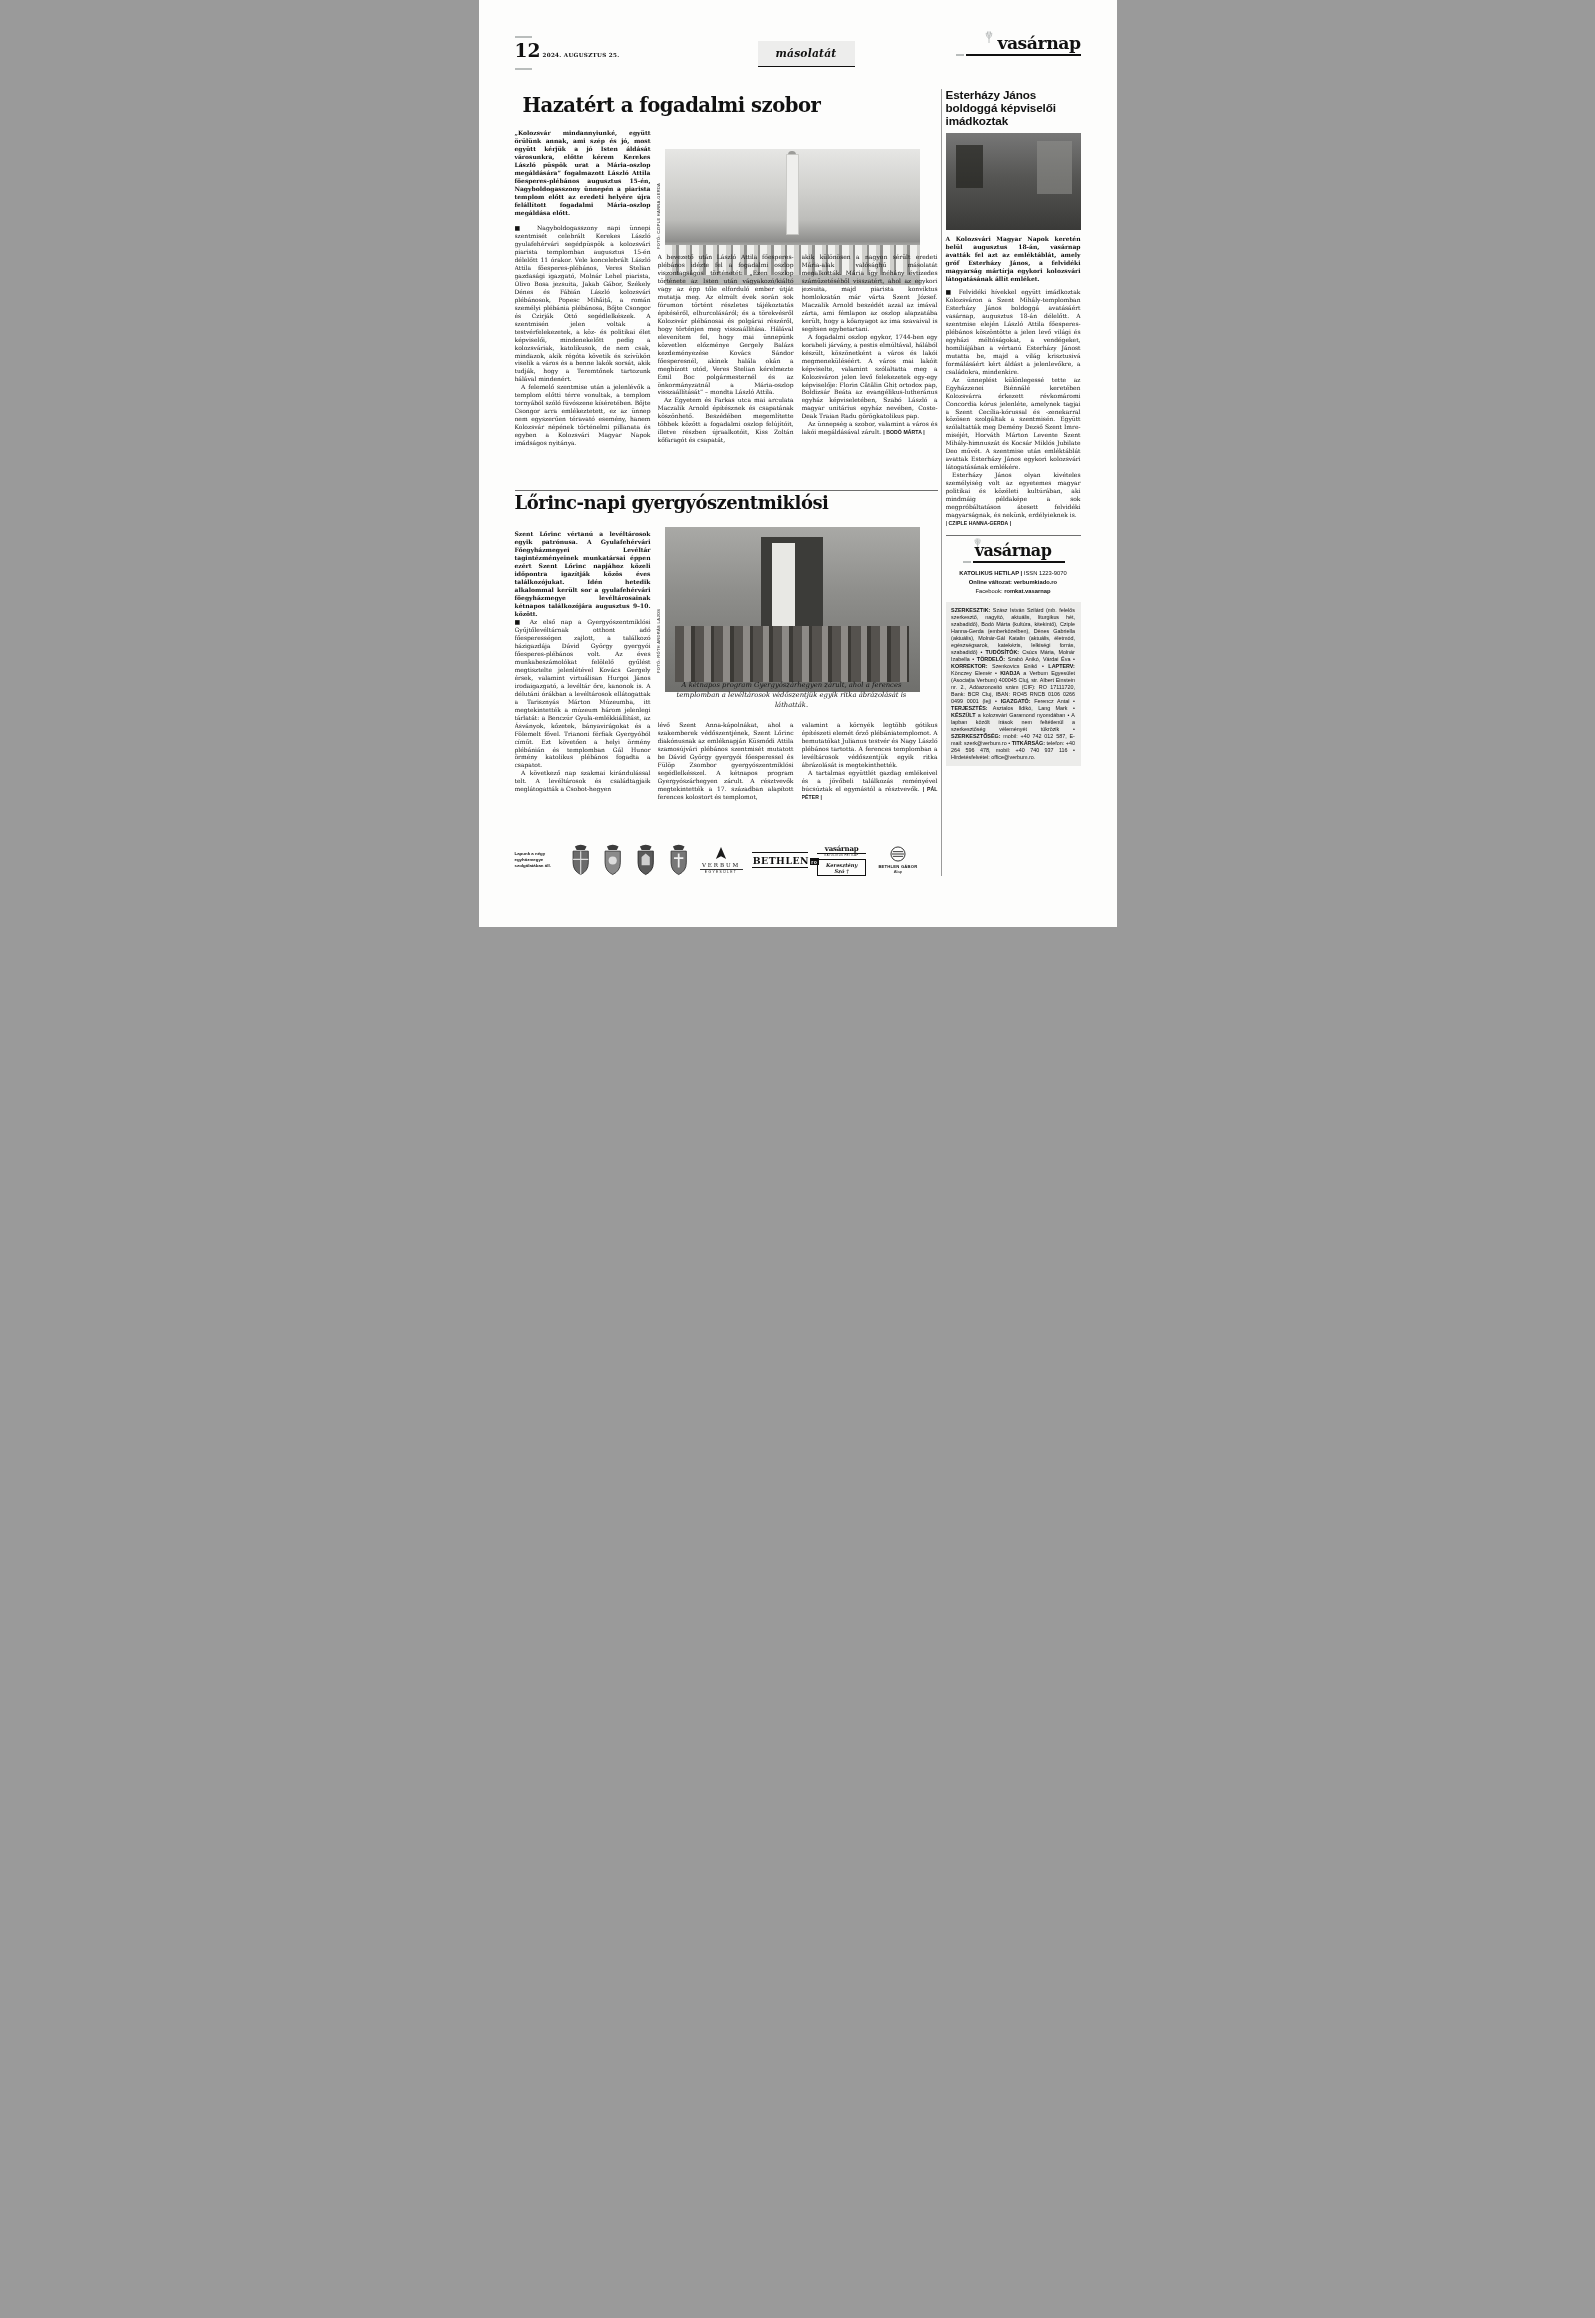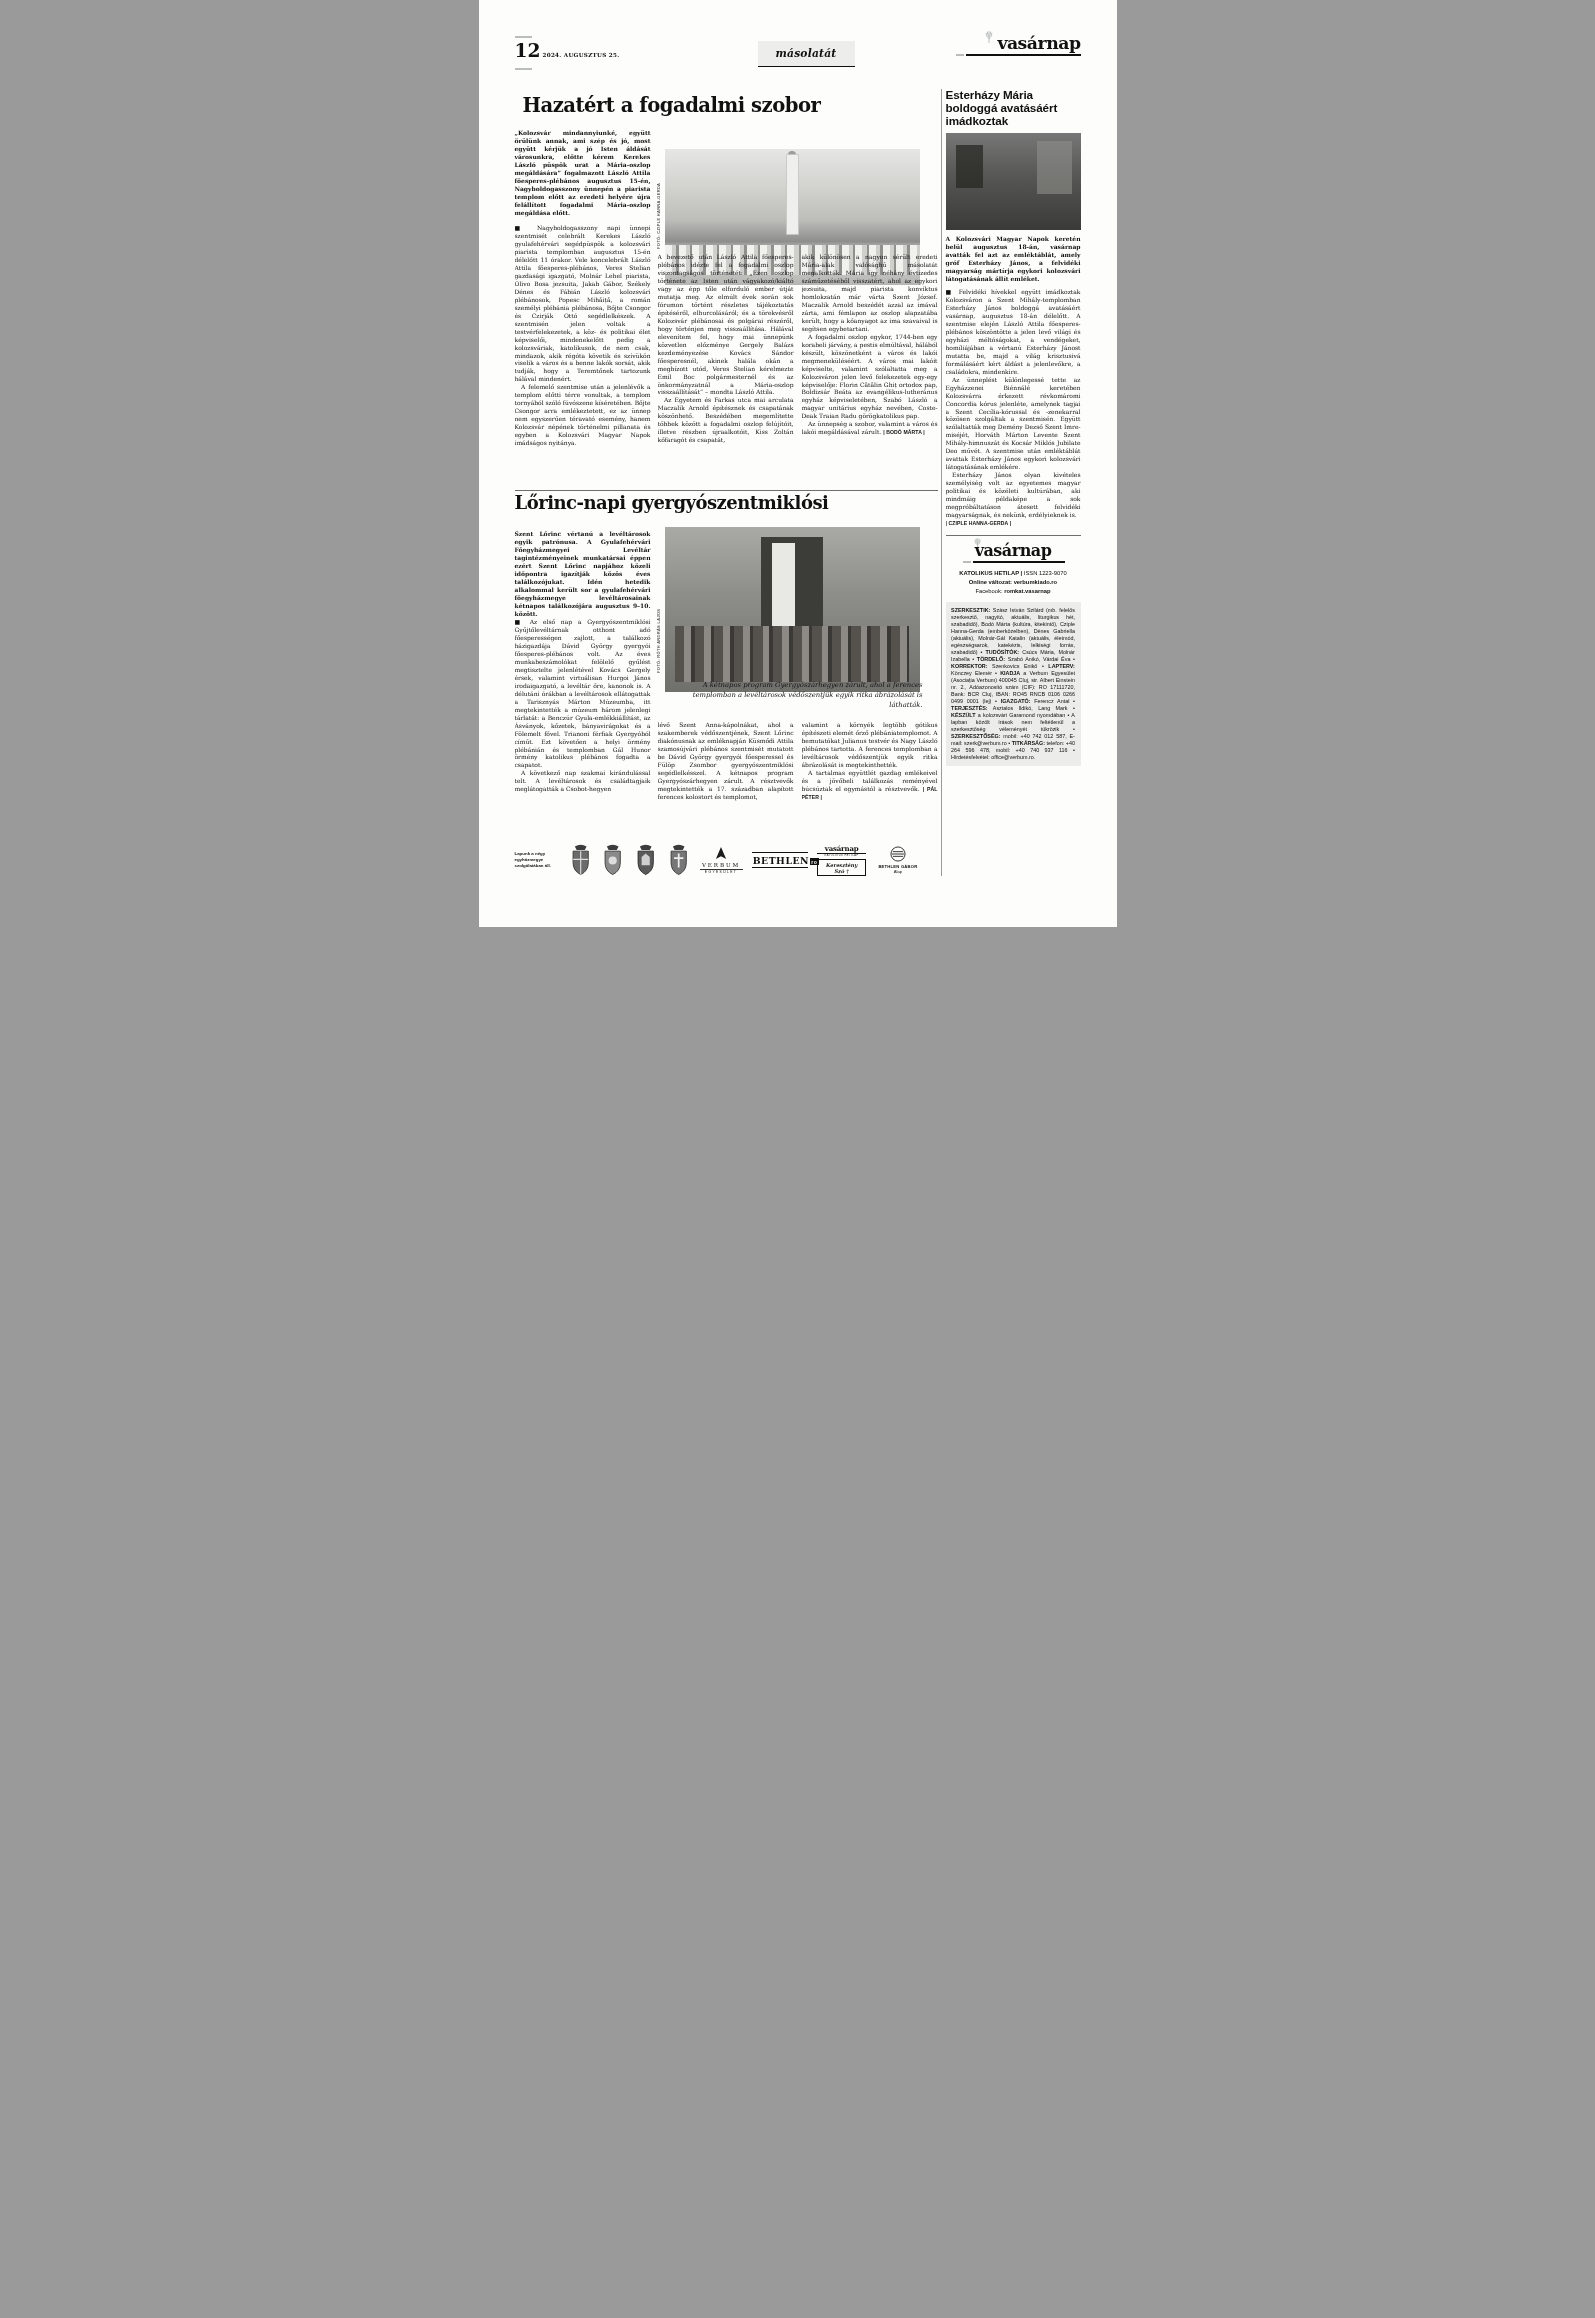--- a/index.html
+++ b/index.html
@@ -134,37 +134,37 @@
 
     <div class="abs lead" style="left:0;top:36px;width:136px;">Szent Lőrinc vértanú a levéltárosok egyik patrónusa. A Gyulafehérvári Főegyházmegyei Levéltár tagintézményeinek munkatársai éppen ezért Szent Lőrinc napjához közeli időpontra igazítják közös éves találkozójukat. Idén hetedik alkalommal került sor a gyulafehérvári főegyházmegye levéltárosainak kétnapos találkozójára augusztus 9–10. között.</div>
 
     <div class="abs photo photo2" style="left:150px;top:14px;width:255px;height:165px;">
       <div class="door"></div>
         <div class="door2"></div>
         <div class="group"></div>
     </div>
     <div class="abs vcredit" style="left:141px;top:17px;height:162px;">FOTÓ: RÓTH ANDRÁS LAJOS</div>
 
-    <div class="abs caption" style="left:176px;top:186px;width:232px;text-align:right;">A kétnapos program Gyergyószárhegyen zárult, ahol a ferences templomban a levéltárosok védőszentjük egyik ritka ábrázolását is láthatták.</div>
+    <div class="abs caption" style="left:161px;top:186px;width:232px;">A kétnapos program Gyergyószárhegyen zárult, ahol a ferences templomban a levéltárosok védőszentjük egyik ritka ábrázolását is láthatták.</div>
 
     <div class="abs bodycol" style="left:0;top:124px;width:136px;height:208px;">
       <p>■ Az első nap a Gyergyószentmiklósi Gyűjtőlevéltárnak otthont adó főesperességen zajlott, a találkozó házigazdája Dávid György gyergyói főesperes-plébános volt. Az éves munkabeszámolókat felölelő gyűlést megtisztelte jelenlétével Kovács Gergely érsek, valamint virtuálisan Hurgoi János irodaigazgató, a levéltár őre, kanonok is. A délutáni órákban a levéltárosok ellátogattak a Tarisznyás Márton Múzeumba, itt megtekintették a múzeum három jelenlegi tárlatát: a Benczúr Gyula-emlékkiállítást, az Ásványok, kőzetek, bányavirágokat és a Fölemelt fővel. Trianoni férfiak Gyergyóból címűt. Ezt követően a helyi örmény plébánián és templomban Gál Hunor örmény katolikus plébános fogadta a csapatot.</p>
       <p>A következő nap szakmai kirándulással telt. A levéltárosok és családtagjaik meglátogatták a Csobot-hegyen</p>
     </div>
     <div class="abs bodycol" style="left:143px;top:227px;width:136px;height:105px;">
       <p>lévő Szent Anna-kápolnákat, ahol a szakemberek védőszentjének, Szent Lőrinc diakónusnak az emléknapján Küsmődi Attila szamosújvári plébános szentmisét mutatott be Dávid György gyergyói főesperessel és Fülöp Zsombor gyergyószentmiklósi segédlelkésszel. A kétnapos program Gyergyószárhegyen zárult. A résztvevők megtekintették a 17. században alapított ferences kolostort és templomot,</p>
     </div>
     <div class="abs bodycol" style="left:287px;top:227px;width:136px;height:105px;">
       <p>valamint a környék legtöbb gótikus építészeti elemét őrző plébániatemplomot. A bemutatókat Julianus testvér és Nagy László plébános tartotta. A ferences templomban a levéltárosok védőszentjük egyik ritka ábrázolását is megtekinthették.</p>
       <p><span>A tartalmas együttlét gazdag emlékeivel és a jövőbeli találkozás reményével búcsúztak el egymástól a résztvevők.</span> <span class="byline">| PÁL PÉTER |</span></p>
     </div>
   </div>
 
   <div class="abs" style="left:467px;top:88px;width:135px;">
-    <div class="sans" style="font-size:11.7px;font-weight:700;line-height:1.12;letter-spacing:-0.1px;">Esterházy Mária boldoggá avatásáért imádkoztak</div>
+    <div class="sans" style="font-size:11.7px;font-weight:700;line-height:1.12;letter-spacing:-0.1px;">Esterházy János boldoggá képviselői imádkoztak</div>
 
     <div class="photo photo-right" style="width:135px;height:97px;margin-top:5.6px;">
       <div class="pane"></div>
         <div class="pane2"></div>
     </div>
 
     <div class="lead" style="margin-top:5.6px;">A Kolozsvári Magyar Napok keretén belül augusztus 18-án, vasárnap avatták fel azt az emléktáblát, amely gróf Esterházy János, a felvidéki magyarság mártírja egykori kolozsvári látogatásának állít emléket.</div>
 
     <div class="bodycol" style="margin-top:4.7px;">
       <p>■ Felvidéki hívekkel együtt imádkoztak Kolozsváron a Szent Mihály-templomban Esterházy János boldoggá avatásáért vasárnap, augusztus 18-án délelőtt. A szentmise elején László Attila főesperes-plébános köszöntötte a jelen levő világi és egyházi méltóságokat, a vendégeket, homíliájában a vértanú Esterházy Jánost mutatta be, majd a világ krisztusivá formálásáért kért áldást a jelenlevőkre, a családokra, mindenkire.</p>

